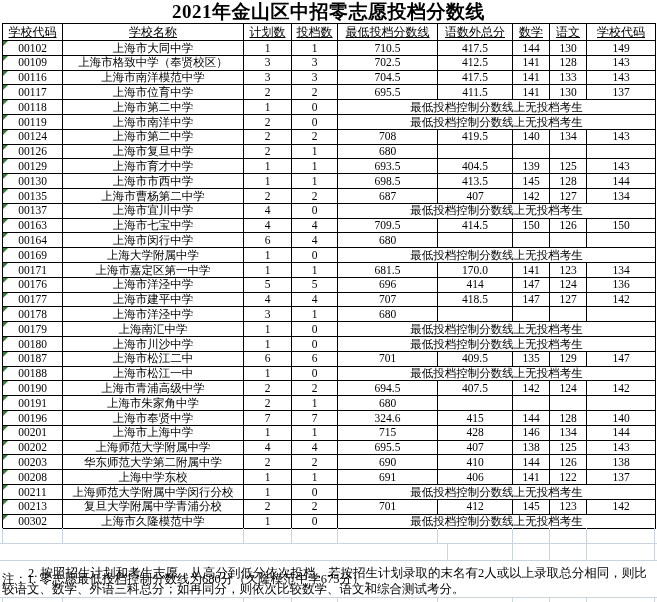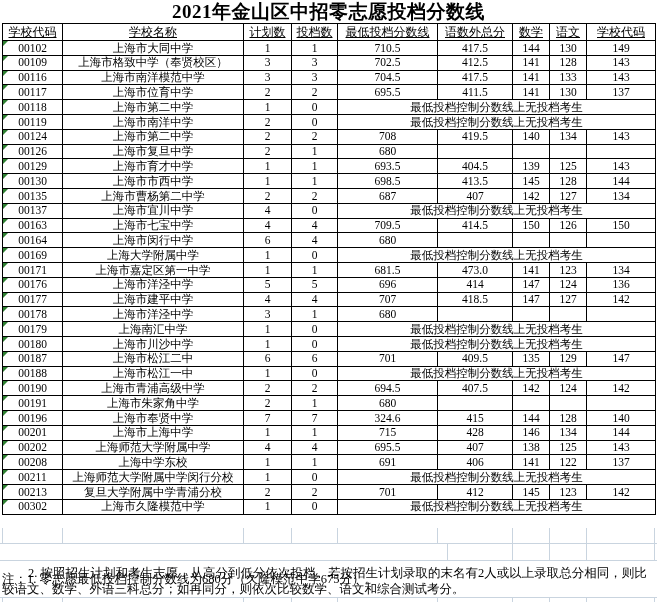--- a/index.html
+++ b/index.html
@@ -220,21 +220,21 @@
         <td>1</td>
         <td>0</td>
         <td class="cell-merged" colspan="5">最低投档控制分数线上无投档考生</td>
       </tr>
       <tr>
         <td class="cell-code">00171<span class="tri"></span></td>
         <td class="cell-name">上海市嘉定区第一中学</td>
         <td>1</td>
         <td>1</td>
         <td>681.5</td>
-        <td>473.0</td>
+        <td>170.0</td>
         <td>141</td>
         <td>123</td>
         <td>134</td>
       </tr>
       <tr>
         <td class="cell-code">00176<span class="tri"></span></td>
         <td class="cell-name">上海市洋泾中学</td>
         <td>5</td>
         <td>5</td>
         <td>696</td>
@@ -344,20 +344,31 @@
       <tr>
         <td class="cell-code">00202<span class="tri"></span></td>
         <td class="cell-name">上海师范大学附属中学</td>
         <td>4</td>
         <td>4</td>
         <td>695.5</td>
         <td>407</td>
         <td>138</td>
         <td>125</td>
         <td>143</td>
+      </tr>
+      <tr>
+        <td class="cell-code">00203<span class="tri"></span></td>
+        <td class="cell-name">华东师范大学第二附属中学</td>
+        <td>2</td>
+        <td>2</td>
+        <td>690</td>
+        <td>410</td>
+        <td>144</td>
+        <td>126</td>
+        <td>138</td>
       </tr>
       <tr>
         <td class="cell-code">00208<span class="tri"></span></td>
         <td class="cell-name">上海中学东校</td>
         <td>1</td>
         <td>1</td>
         <td>691</td>
         <td>406</td>
         <td>141</td>
         <td>122</td>

